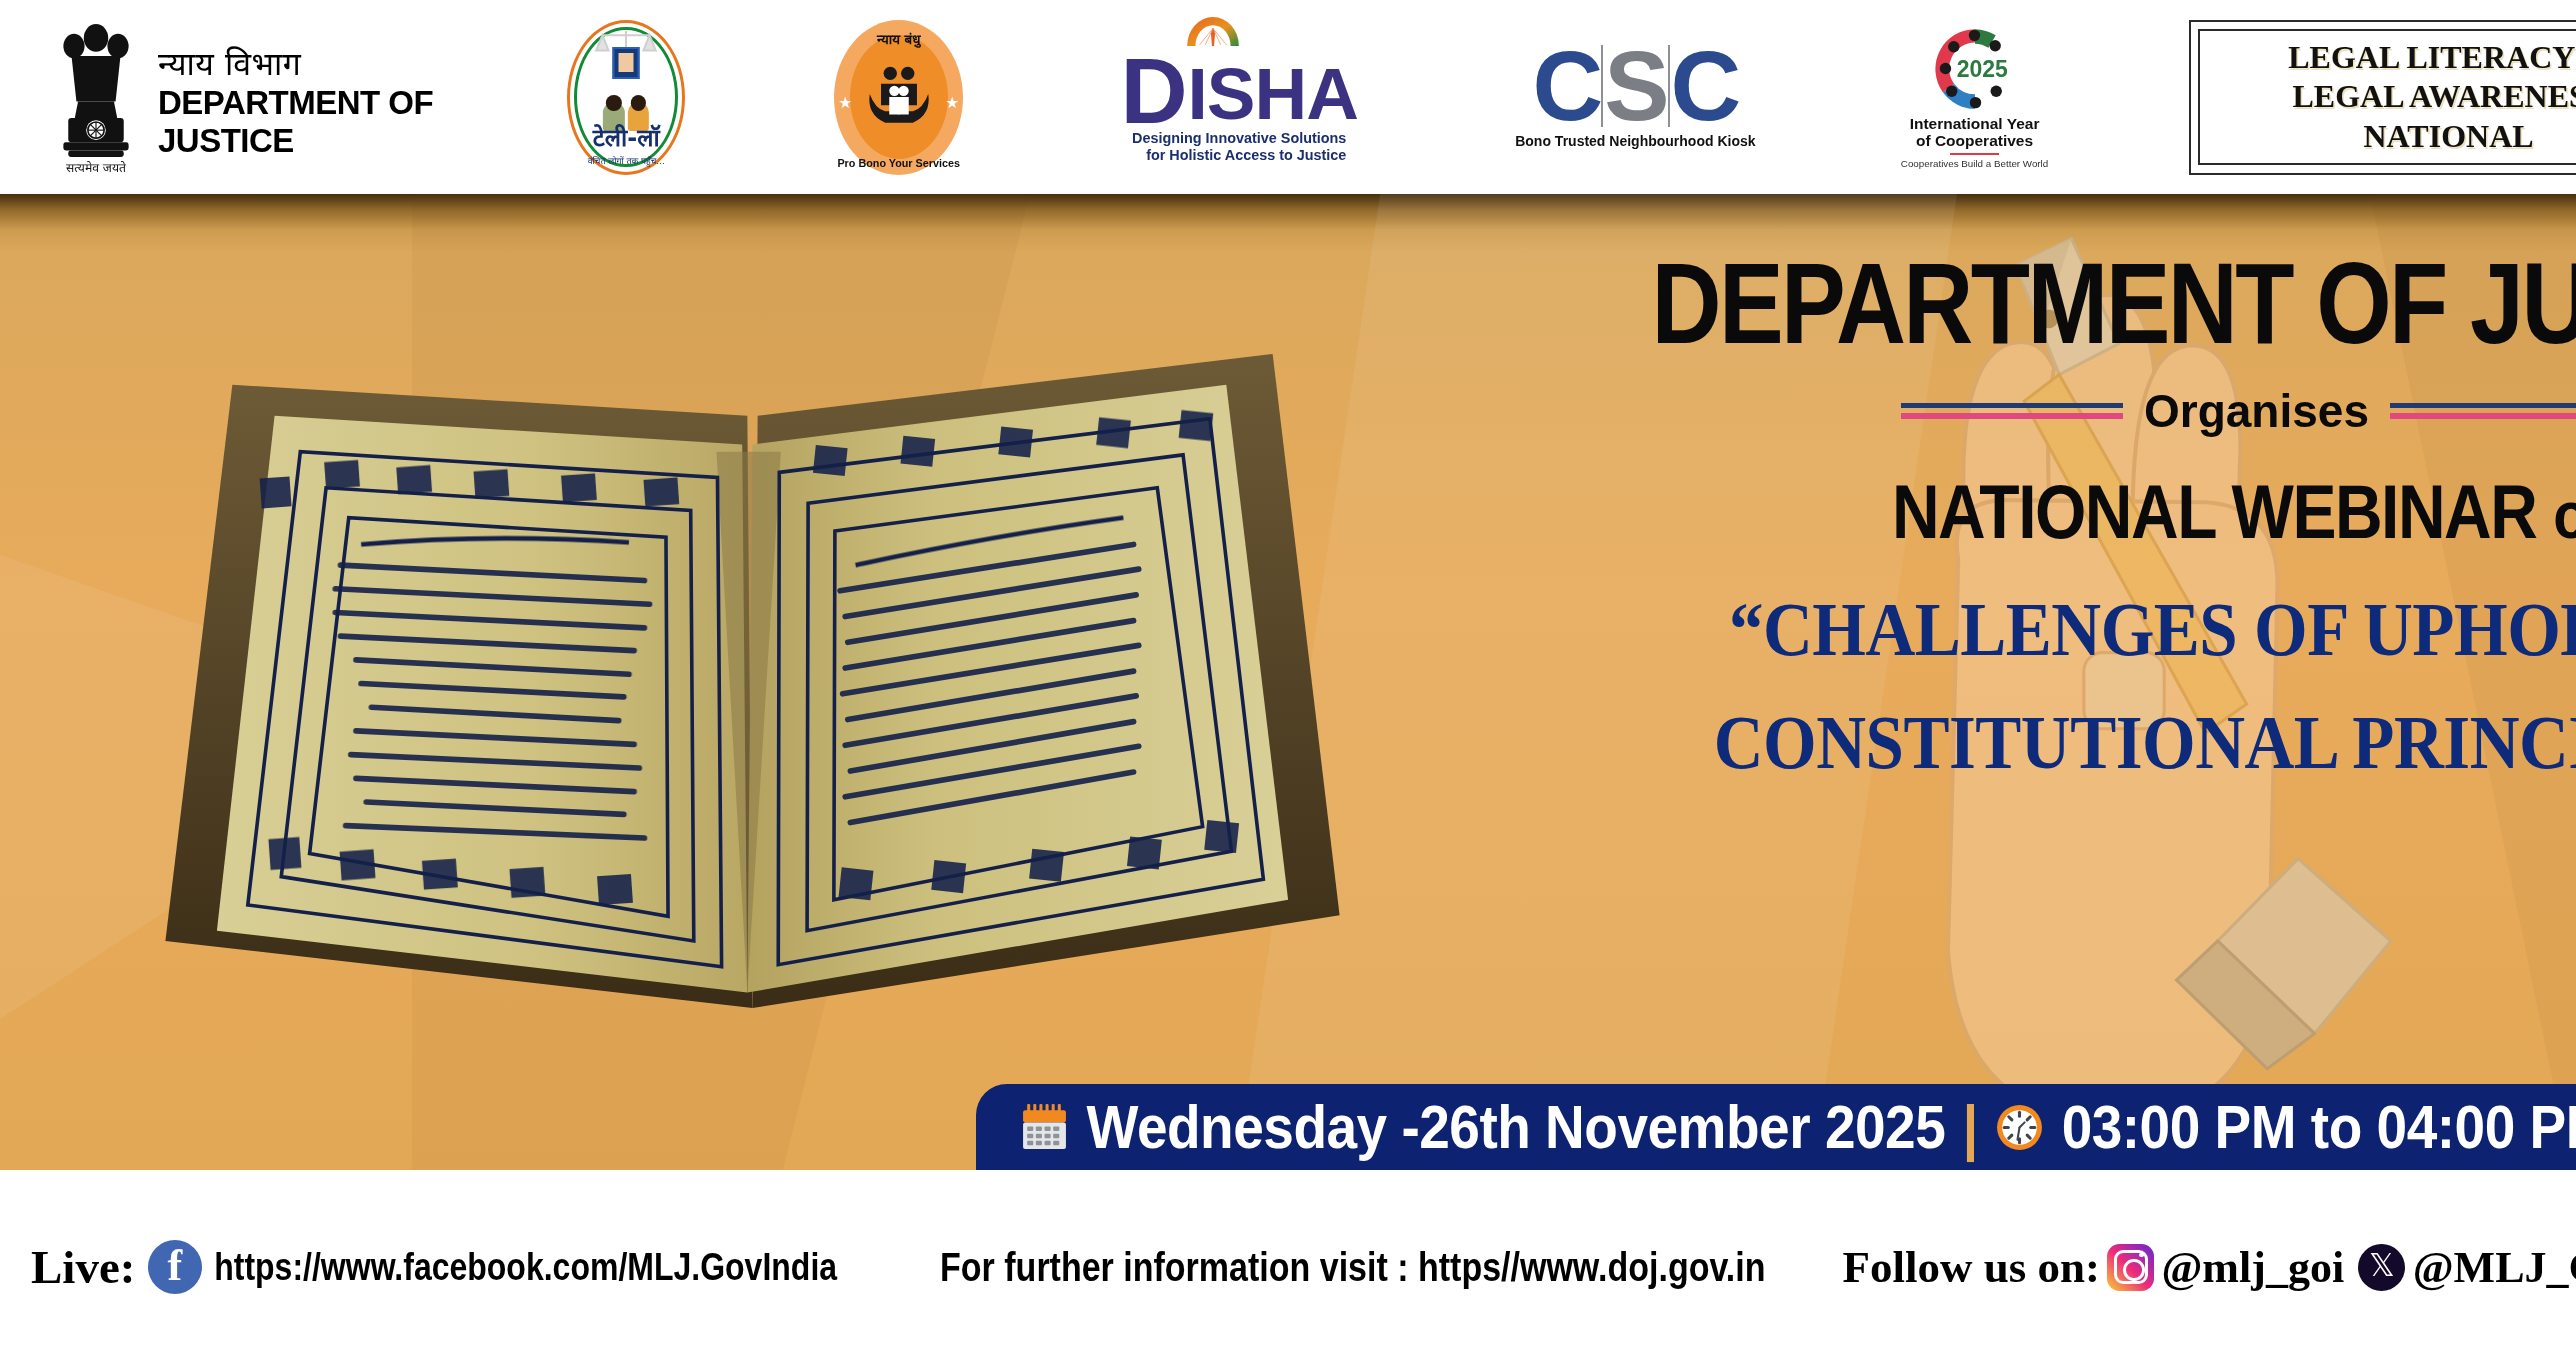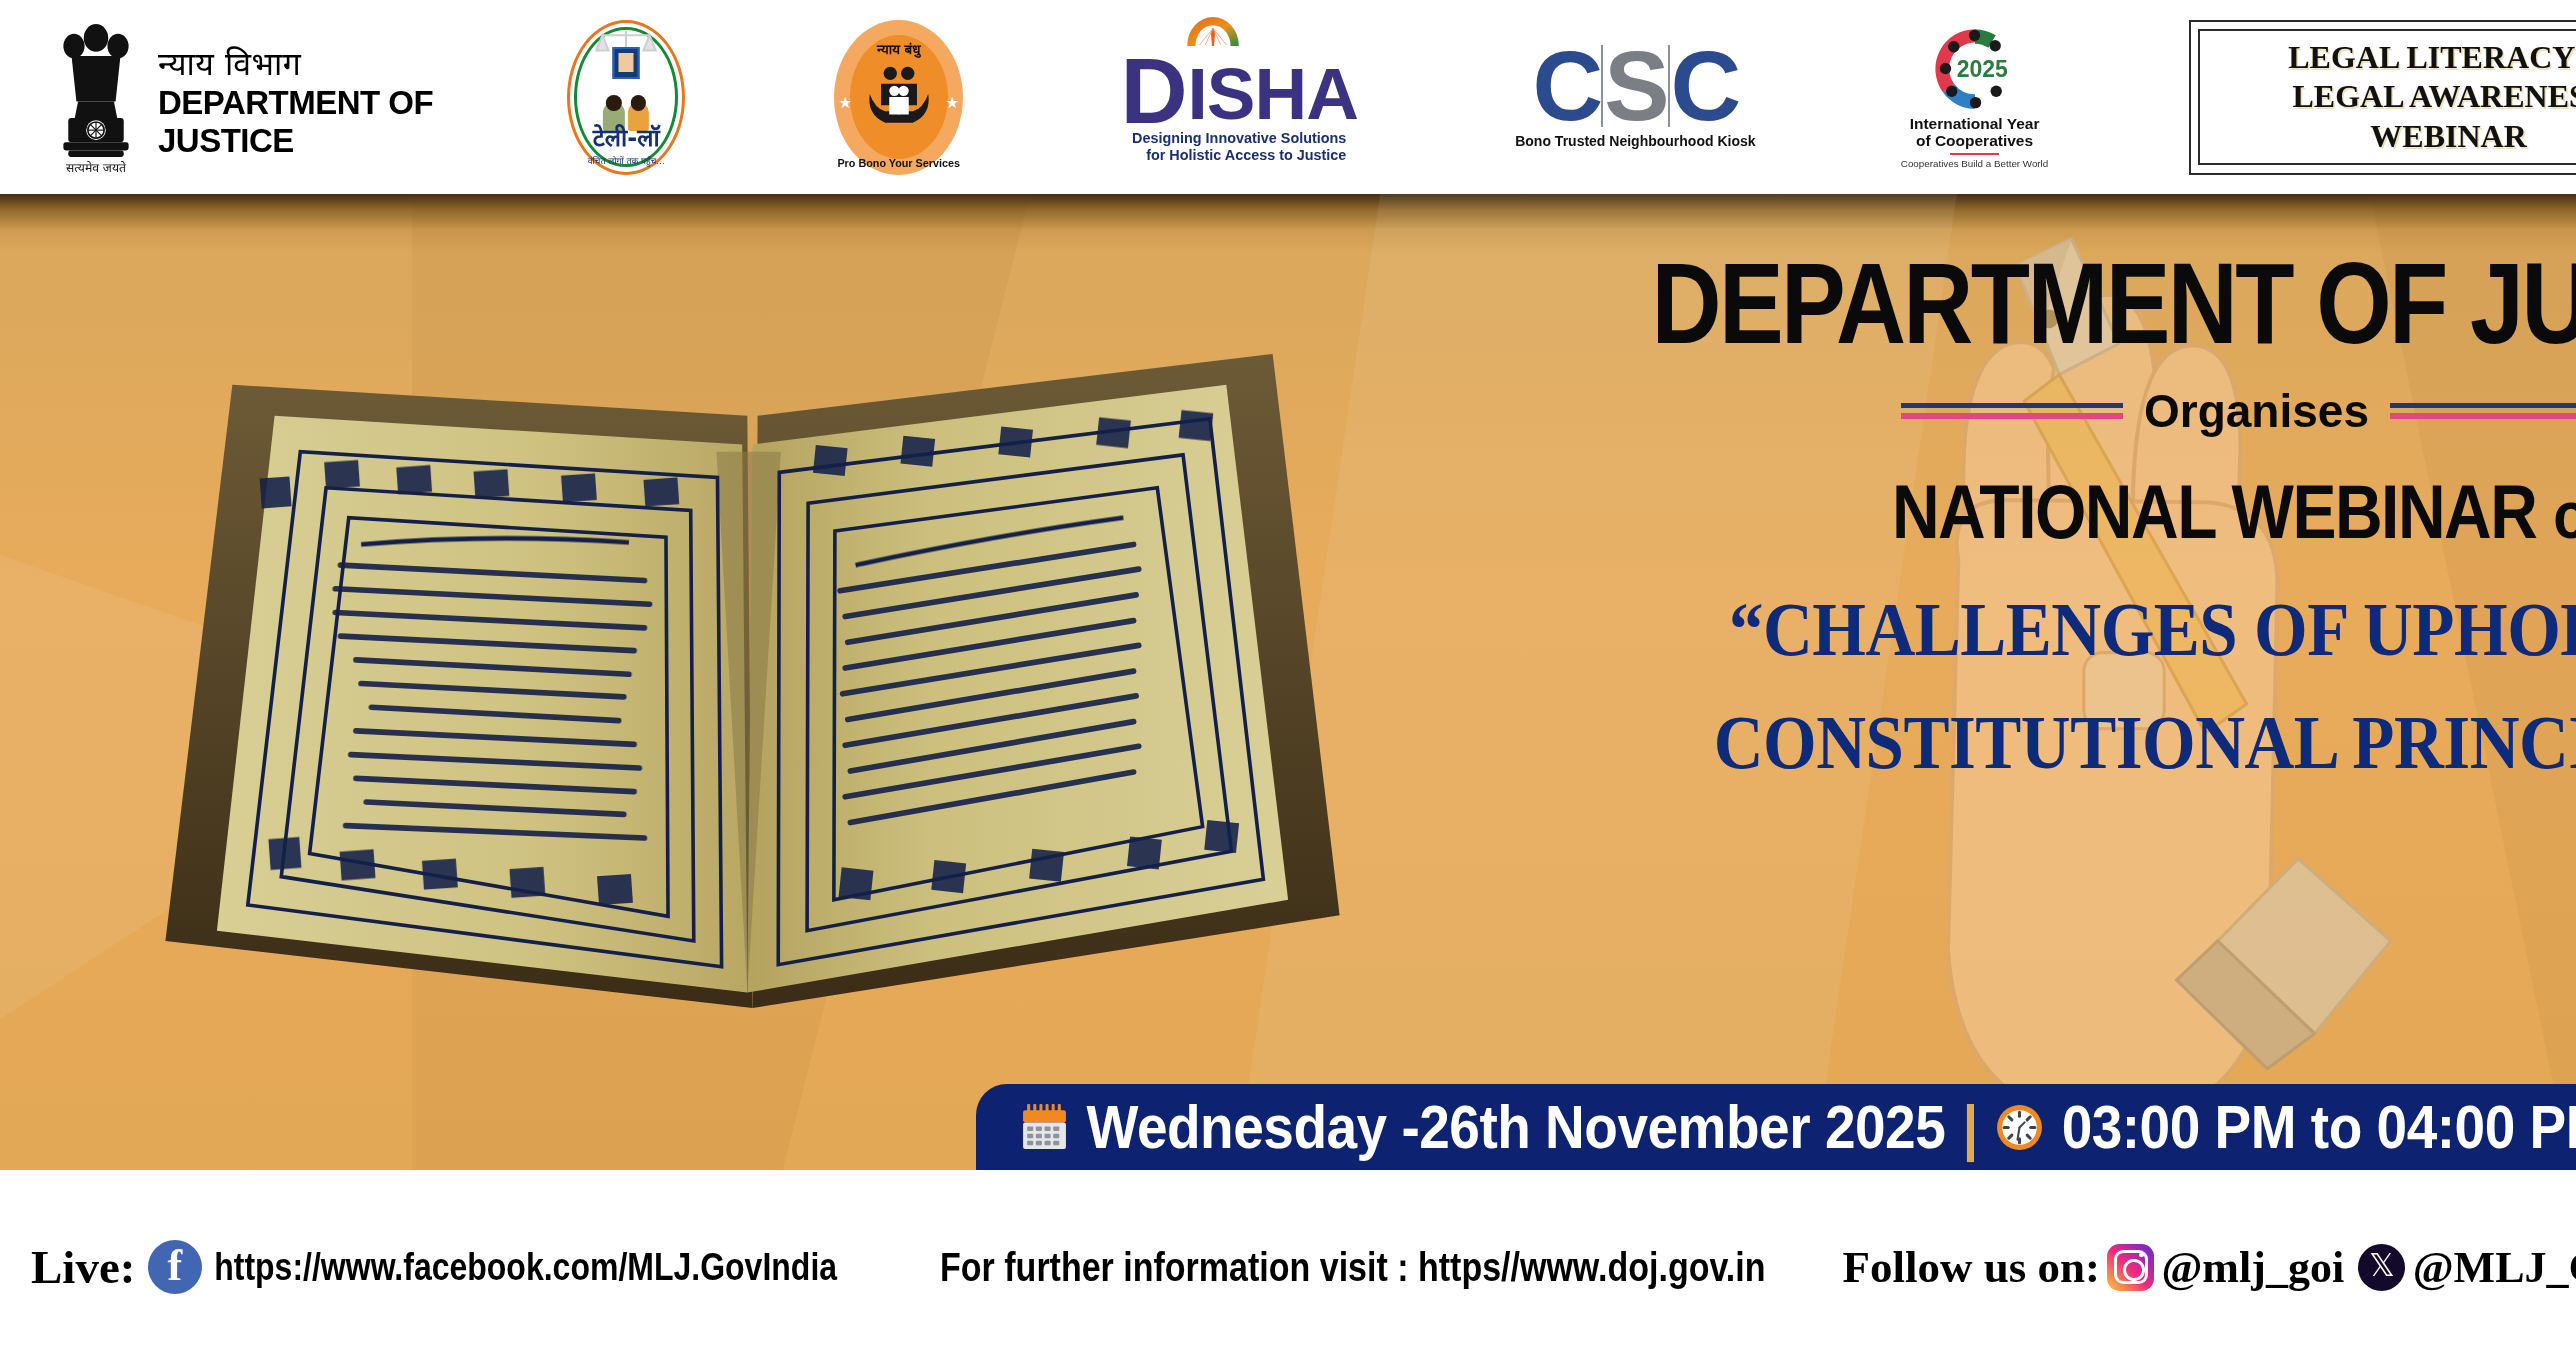--- a/index.html
+++ b/index.html
@@ -44,21 +44,21 @@
   .tl-p.a{background:#9aab78;}
   .tl-p.b{background:#e8a33d;}
   .tl-p:before{content:"";display:block;width:15.5px;height:15.5px;border-radius:50%;background:#2b1a10;margin:-6.2px auto 0;}
   .tl-name{position:absolute;bottom:21.6px;left:0;right:0;text-align:center;font-size:24px;font-weight:700;color:#16306e;font-family:"DejaVu Sans",sans-serif;}
   .tl-tag{position:absolute;bottom:7.2px;left:0;right:0;text-align:center;font-size:8.8px;color:#16306e;font-family:"DejaVu Sans",sans-serif;}
 
   
   .nyaya{width:129px;height:155px;position:relative;margin-left:149px;}
   .ny-outer{position:absolute;inset:0;border-radius:50%;background:#f5a960;}
   .ny-inner{position:absolute;inset:15.5px;border-radius:50%;background:#ef8d28;}
-  .ny-top{position:absolute;top:20px;left:0;right:0;text-align:center;font-size:13.4px;font-weight:700;color:#111;font-family:"DejaVu Sans",sans-serif;}
+  .ny-top{position:absolute;top:10px;left:0;right:0;text-align:center;font-size:13.4px;font-weight:700;color:#111;font-family:"DejaVu Sans",sans-serif;}
   .ny-bot{position:absolute;bottom:5.2px;left:0;right:0;text-align:center;font-size:10.8px;font-weight:700;color:#111;font-family:"Liberation Sans",sans-serif;}
   .ny-fig{position:absolute;top:44px;left:50%;transform:translateX(-50%);}
   .ny-star{position:absolute;top:74px;font-size:15.5px;color:#fff;}
   .ny-star.l{left:4.1px;} .ny-star.r{right:4.1px;}
 
   
   .disha{position:relative;margin-left:155px;display:flex;flex-direction:column;align-items:center;width:242px;}
   .disha-row{display:flex;align-items:flex-end;position:relative;height:98px;}
   .disha-d{font-size:93px;font-weight:700;color:#3b3282;line-height:0.78;font-family:"Liberation Sans",sans-serif;}
   .disha-rest{font-size:73px;font-weight:700;color:#3b3282;line-height:0.95;letter-spacing:-1px;font-family:"Liberation Sans",sans-serif;}
@@ -302,21 +302,21 @@
         <div>of Cooperatives</div>
       </div>
       <div class="coop-rule"></div>
       <div class="coop-sub">Cooperatives Build a Better World</div>
     </div>
 
     <div class="llbox">
       <div class="llbox-in">
         <div class="llbox-line">LEGAL LITERACY &amp;</div>
         <div class="llbox-line">LEGAL AWARENESS</div>
-        <div class="llbox-line">WEBINAR</div>
+        <div class="llbox-line">NATIONAL</div>
       </div>
     </div>
   </div>
 
   <div class="body-wrap">
     <div class="body-shadow"></div>
 
     <div class="facet" style="left:0;top:361px;width:464px;height:464px;clip-path:polygon(0 0,100% 35%,0 100%);"></div>
     <div class="facet2" style="left:412px;top:0;width:618px;height:976px;clip-path:polygon(0 0,100% 0,60% 100%,0 100%);"></div>
     <div class="facet" style="left:1236px;top:0;width:721px;height:976px;clip-path:polygon(20% 0,100% 0,80% 100%,0 100%);"></div>

